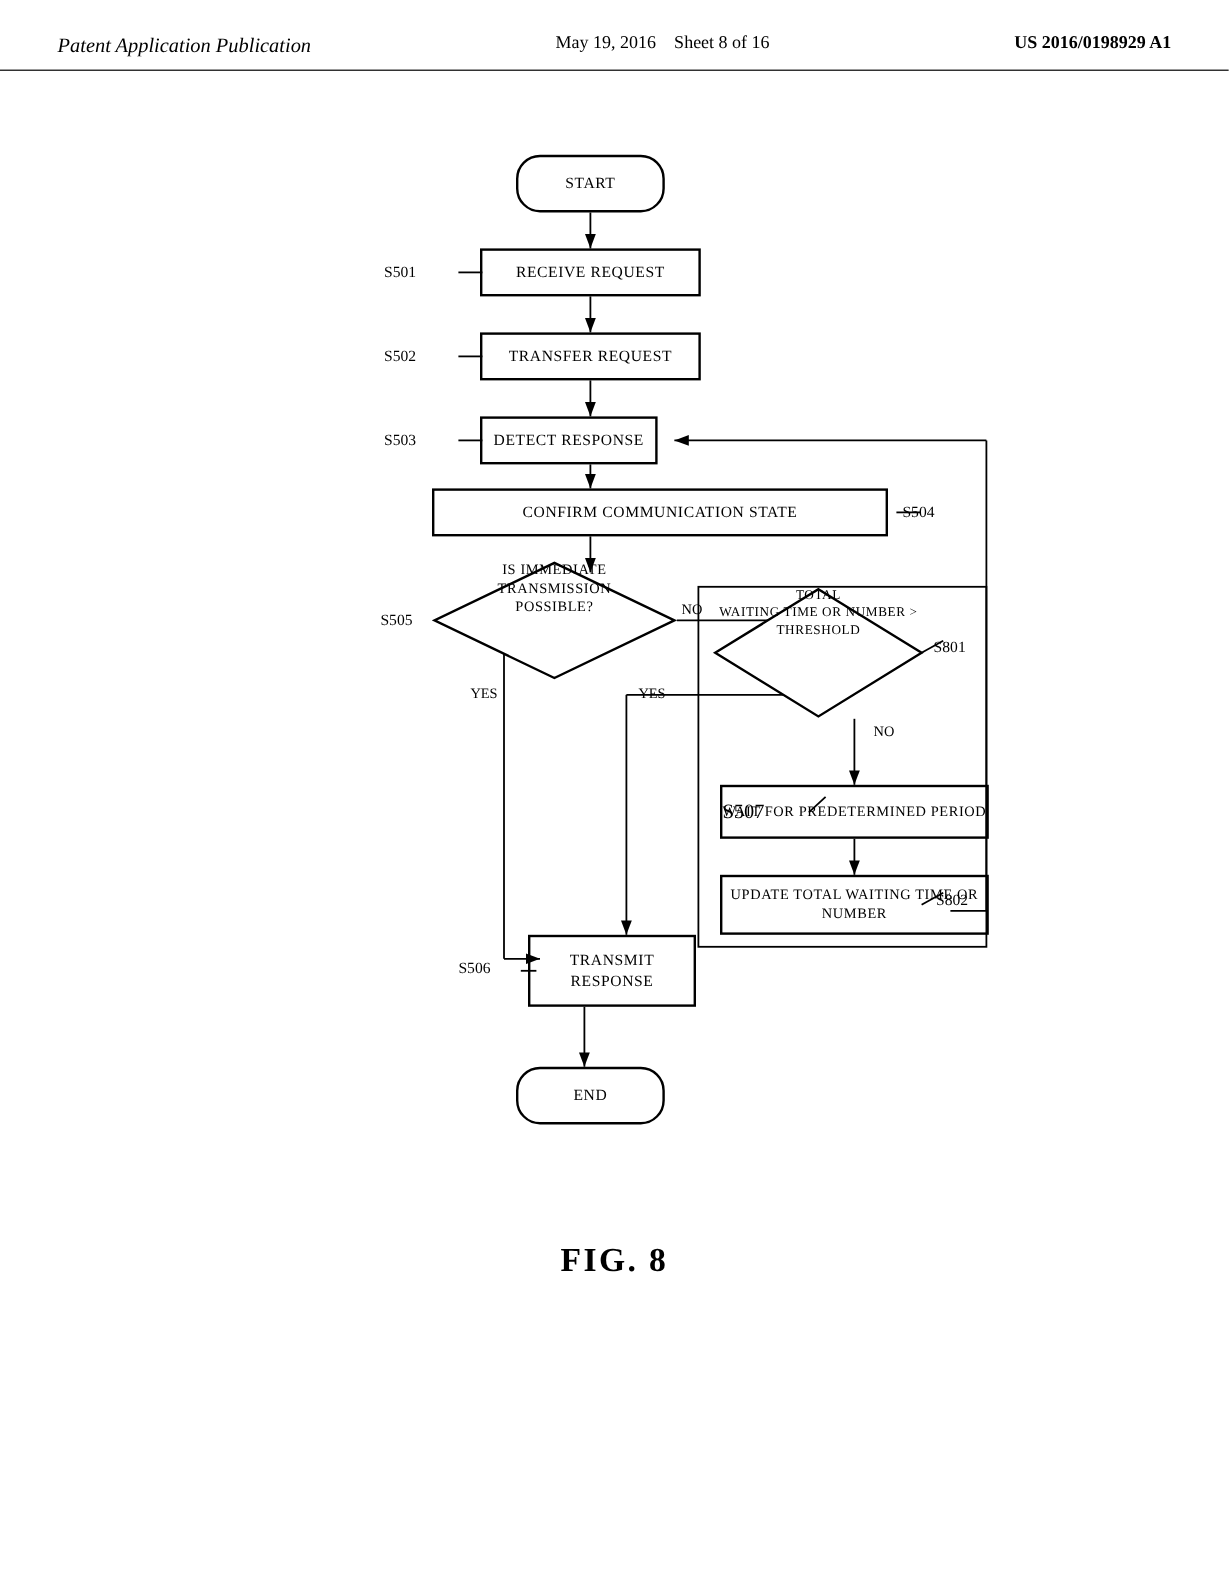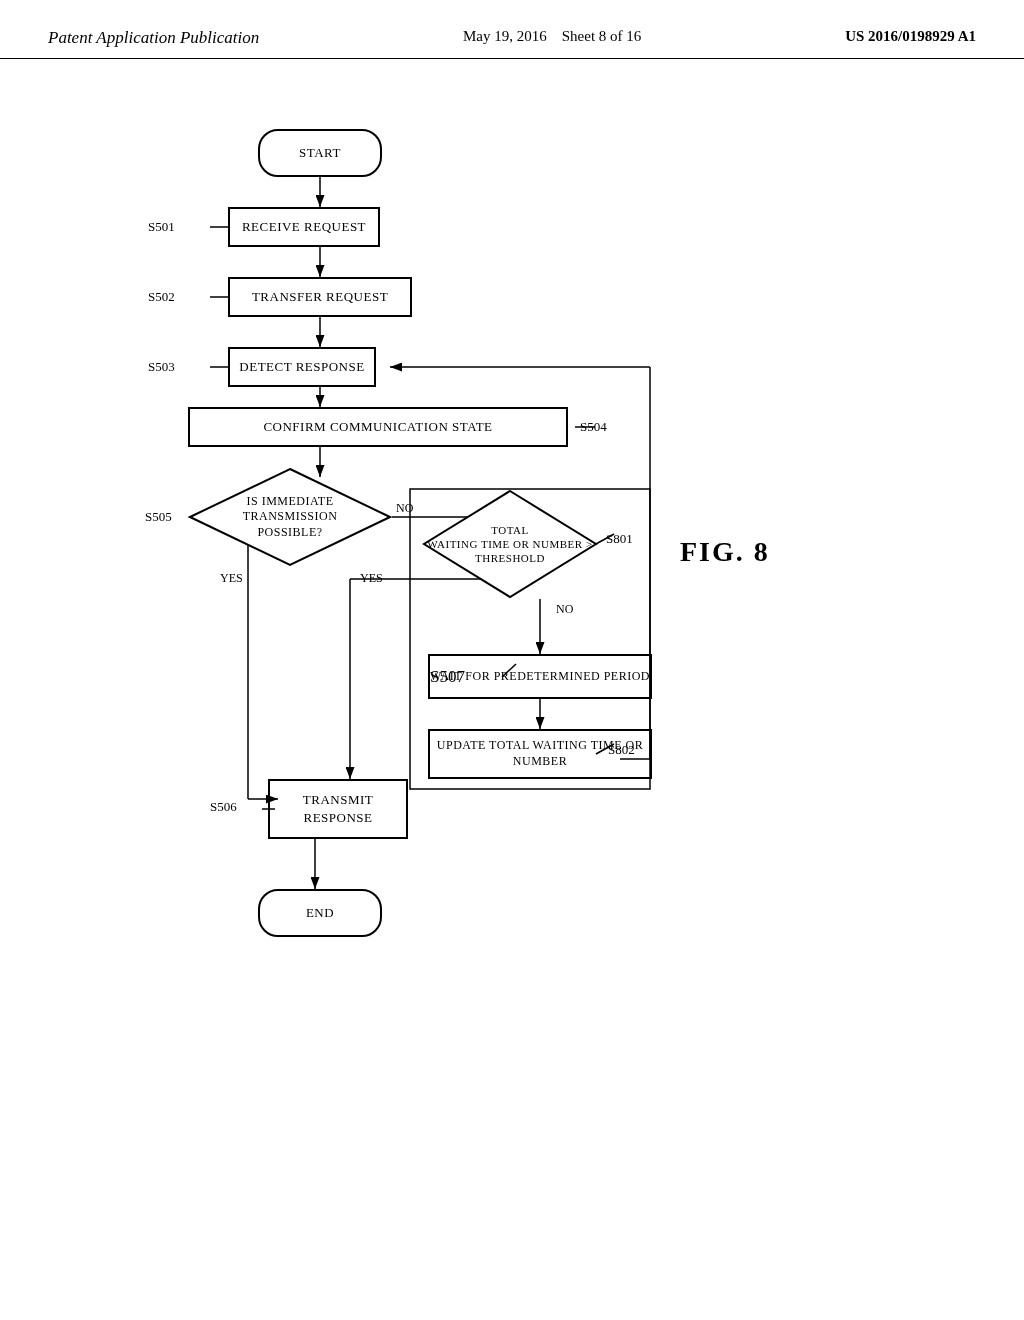--- a/index.html
+++ b/index.html
@@ -31,21 +31,21 @@
       text-align: center;
     }
     .header-right {
       font-size: 15px;
       font-weight: bold;
     }
 
     
     .main {
       display: flex;
-      flex-direction: row;
+      flex-direction: column;
       align-items: center;
       padding-top: 40px;
     }
 
     
     .flowchart {
       position: relative;
       width: 680px;
       height: 900px;
     }
@@ -74,21 +74,20 @@
     .diamond {
       border: none;
       background: transparent;
     }
 
     .diamond-inner {
       width: 100%;
       height: 100%;
       position: relative;
       display: flex;
-      align-items: center;
       justify-content: center;
     }
 
     .diamond-inner svg {
       position: absolute;
       top: 0; left: 0;
     }
 
     .diamond-text {
       position: relative;
@@ -101,21 +100,21 @@
     
     .step-label {
       position: absolute;
       font-size: 13px;
     }
 
     
     .fig-caption {
       font-size: 28px;
       font-weight: bold;
-      margin-top: 6px;
+      margin-top: 36px;
       letter-spacing: 2px;
     }
 
     
     .arrows-svg {
       position: absolute;
       top: 0;
       left: 0;
       width: 100%;
       height: 100%;
@@ -198,21 +197,21 @@
       <line x1="596" y1="655" x2="614" y2="645" stroke="#000" stroke-width="1.5"></line>
     </svg>
 
     <div class="fc-shape rounded-rect" style="left:258px; top:30px; width:124px; height:48px;">
       <span>START</span>
     </div>
 
     <div class="step-label" style="left:148px; top:120px;">
       <span>S501</span>
     </div>
-    <div class="fc-shape rect" style="left:228px; top:108px; width:152px; height:40px;text-align:center;">
+    <div class="fc-shape rect" style="left:228px; top:108px; width:184px; height:40px;text-align:center;">
       <span>RECEIVE REQUEST</span>
     </div>
 
     <div class="step-label" style="left:148px; top:190px;">
       <span>S502</span>
     </div>
     <div class="fc-shape rect" style="left:228px; top:178px; width:184px; height:40px;">
       <span>TRANSFER REQUEST</span>
     </div>
 

